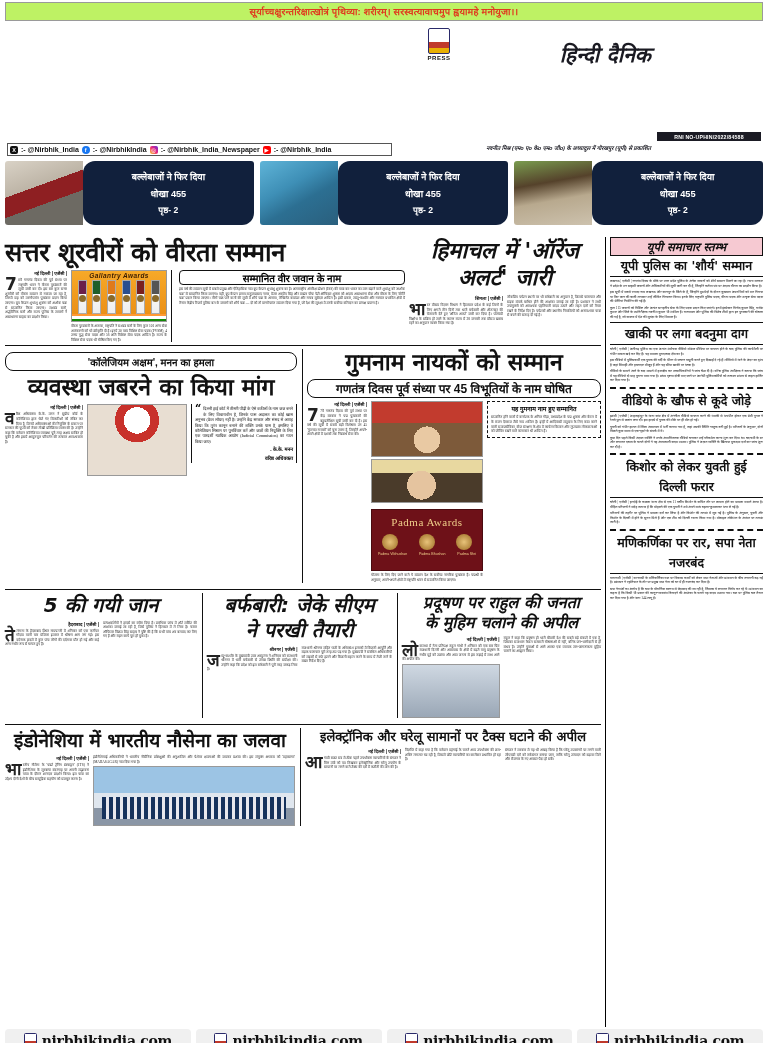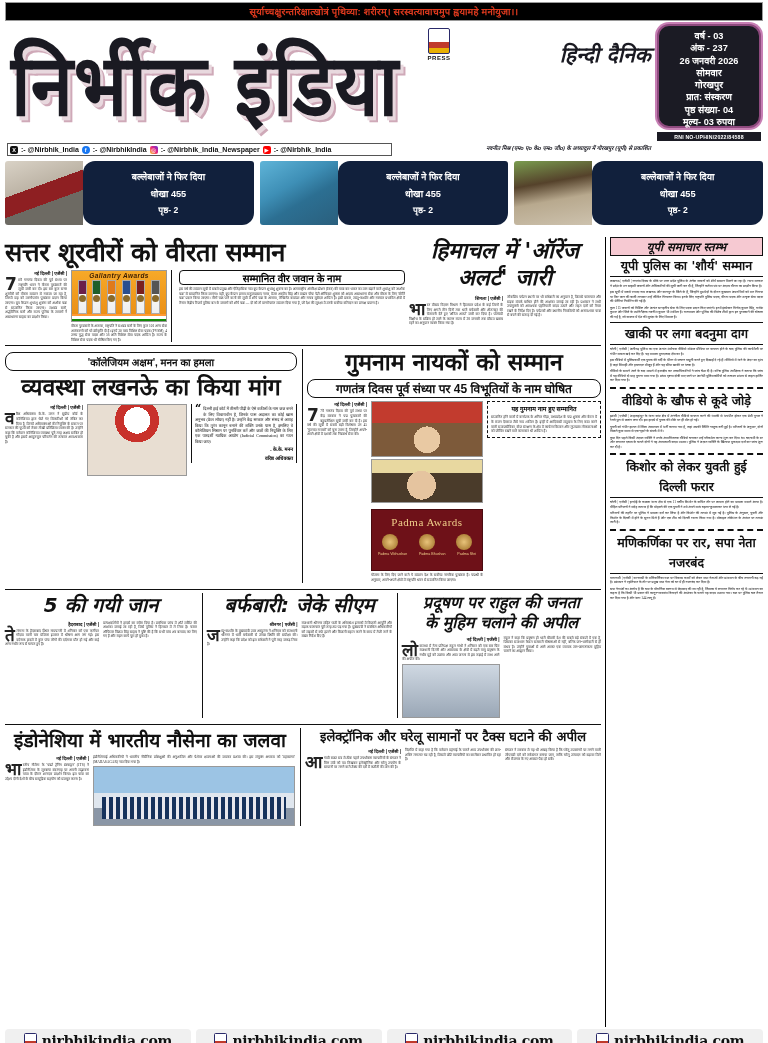--- a/index.html
+++ b/index.html
@@ -10,21 +10,21 @@
     font-family: "Liberation Sans", "DejaVu Sans", sans-serif;
     overflow: hidden;
   }
   .page { position: relative; width: 768px; height: 1043px; background:#fff; }
 
   
   .sanskrit-bar {
     height: 19px; margin: 2px 5px 0 5px;
     border: 1px solid #9a9a9a;
     display: flex; align-items: center; justify-content: center;
-    background: #000000;
+    background: #bef264;
   }
   .sanskrit-bar span {
     color: #e03a1e; font-weight: bold; font-size: 9.5px;
     letter-spacing: .2px; white-space: nowrap;
   }
 
   
   .masthead { position: relative; height: 120px; margin: 1px 5px 0 5px; }
   .logo-wrap { position:absolute; left:6px; top:6px; width:600px; height:112px; }
   .paper-name {
@@ -230,41 +230,28 @@
 </head>
 <body>
 
 <div class="page">
 
   <div class="sanskrit-bar">
     <span>सूर्याच्चक्षुरन्तरिक्षात्खोत्रं पृथिव्या: शरीरम्। सरस्वत्यावाचमुप ह्वयामहे मनोयुजा।।</span>
   </div>
 
   <div class="masthead">
-    <div class="logo-wrap">
-      <div class="paper-name">निर्भीक इंडिया</div>
-    </div>
 
     <div class="press-logo">
       <div class="badge"></div>
       <div class="cap">PRESS</div>
     </div>
 
     <div class="hindi-daily">हिन्दी दैनिक</div>
 
-    <div class="info-box">
-      <div>वर्ष - 03</div>
-      <div>अंक - 237</div>
-      <div>26 जनवरी 2026</div>
-      <div>सोमवार</div>
-      <div>गोरखपुर</div>
-      <div>प्रात: संस्करण</div>
-      <div>पृष्ठ संख्या- 04</div>
-      <div>मूल्य- 03 रुपया</div>
-    </div>
     <div class="rni">RNI NO-UPHIN/2022/84588</div>
   </div>
 
   <div class="social-row">
     <div class="social-bar">
       <span class="sm-ic sm-x">X</span>
       <span>:- @Nirbhik_India</span>
       <span class="sm-ic sm-fb">f</span>
       <span>:- @NirbhikIndia</span>
       <span class="sm-ic sm-ig">◎</span>
@@ -371,21 +358,21 @@
         </div>
       </div>
 
       <div class="hr-solid"></div>
 
       <div style="display:flex; gap:5px;">
         <div style="width:292px; flex:0 0 292px;">
           <div class="hbox">
             <span>'कॉलेजियम अक्षम', मनन का हमला</span>
           </div>
-          <div class="h2-big">व्यवस्था लखनऊे का किया मांग</div>
+          <div class="h2-big">व्यवस्था जबरने का किया मांग</div>
           <div class="cols" style="margin-top:3px;">
             <div style="flex:0 0 78px;">
               <div class="byline">नई दिल्ली | एजेंसी |</div>
               <div class="kol dropcap">वरिष्ठ अधिवक्ता के.के. मनन ने सुप्रीम कोर्ट के कॉलेजियम द्वारा भेजे गए सिफारिशों को लंबित कर दिया है, जिनमें अधिवक्ताओं की नियुक्ति के सवाल पर सरकार की चुप्पी को लेकर तीखी प्रतिक्रिया व्यक्त की है। उन्होंने कहा कि वर्तमान कॉलेजियम व्यवस्था पूरी तरह अक्षम साबित हो चुकी है और इसमें आमूलचूल परिवर्तन की तत्काल आवश्यकता है।</div>
             </div>
             <div style="flex:0 0 100px;">
               <div class="photo ph-sc"></div>
             </div>
             <div style="flex:1;">
               <div class="quote-box">
@@ -447,20 +434,21 @@
               <div class="kol dropcap">तेलंगाना के हैदराबाद स्थित नामपल्ली में शनिवार को एक फर्नीचर गोदाम वाली चार मंजिला इमारत में भीषण आग लग गई। इस दर्दनाक हादसे में कुल पांच लोगों की दर्दनाक मौत हो गई और कई अन्य गंभीर रूप से घायल हुए हैं।</div>
             </div>
             <div>
                 <div class="kol">प्रत्यक्षदर्शियों ने हादसे का ब्योरा दिया है। प्रारंभिक जांच में शॉर्ट सर्किट की आशंका जताई जा रही है, जिसे पुलिस ने हिरासत में ले लिया है। फायर ऑफिसर विक्रम सिंह साहब ने पुष्टि की है कि सभी पांच शव बरामद कर लिए गए हैं और राहत कार्य पूरा हो चुका है।</div>
               </div>
           </div>
         </div>
 
         <div style="flex:0 0 190px; border-left:1px solid #111; padding-left:4px;">
           <div class="h2-ital">बर्फबारी: जेके सीएम</div>
+          <div class="h2-ital">ने परखी तैयारी</div>
           <div class="cols" style="margin-top:3px;">
             <div>
               <div class="byline">श्रीनगर | एजेंसी |</div>
               <div class="kol dropcap">जम्मू-कश्मीर के मुख्यमंत्री उमर अब्दुल्ला ने शनिवार को राजधानी श्रीनगर में भारी बर्फबारी से उत्पन्न स्थिति की समीक्षा की। उन्होंने कहा कि प्रदेश को इस बर्फबारी ने पूरी तरह जकड़ लिया है।</div>
             </div>
             <div>
                 <div class="kol">राजधानी श्रीनगर सहित घाटी के अधिकांश इलाकों में बिजली आपूर्ति और सड़क यातायात पूरी तरह ठप पड़ गया है। मुख्यमंत्री ने संबंधित अधिकारियों को सड़कों से बर्फ हटाने और बिजली बहाल करने के काम में तेजी लाने के सख्त निर्देश दिए हैं।</div>
               </div>
           </div>
         </div>

